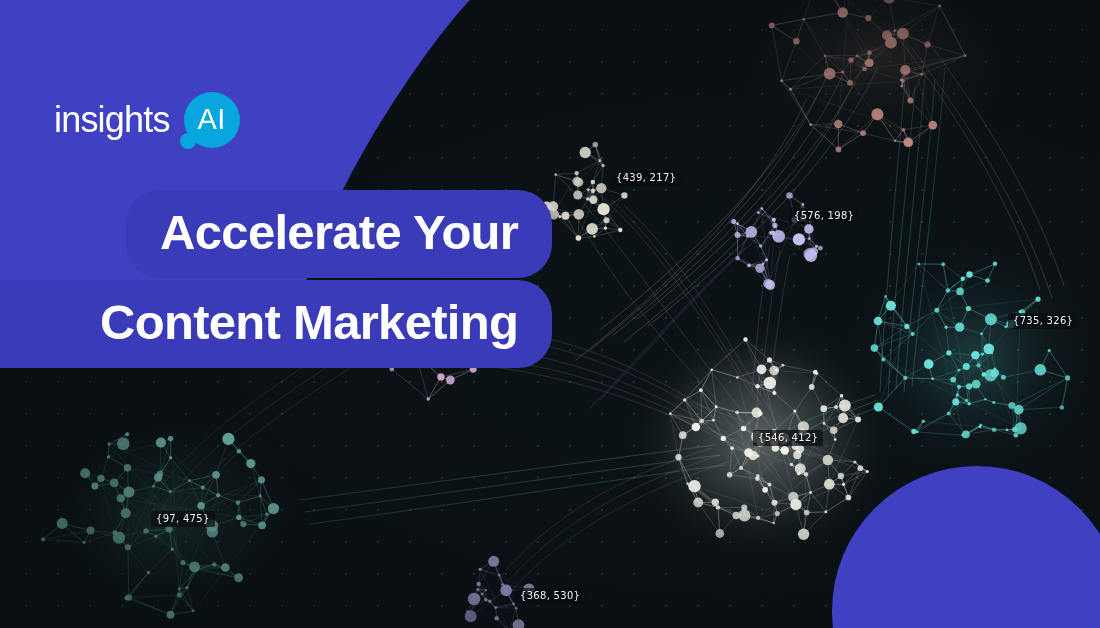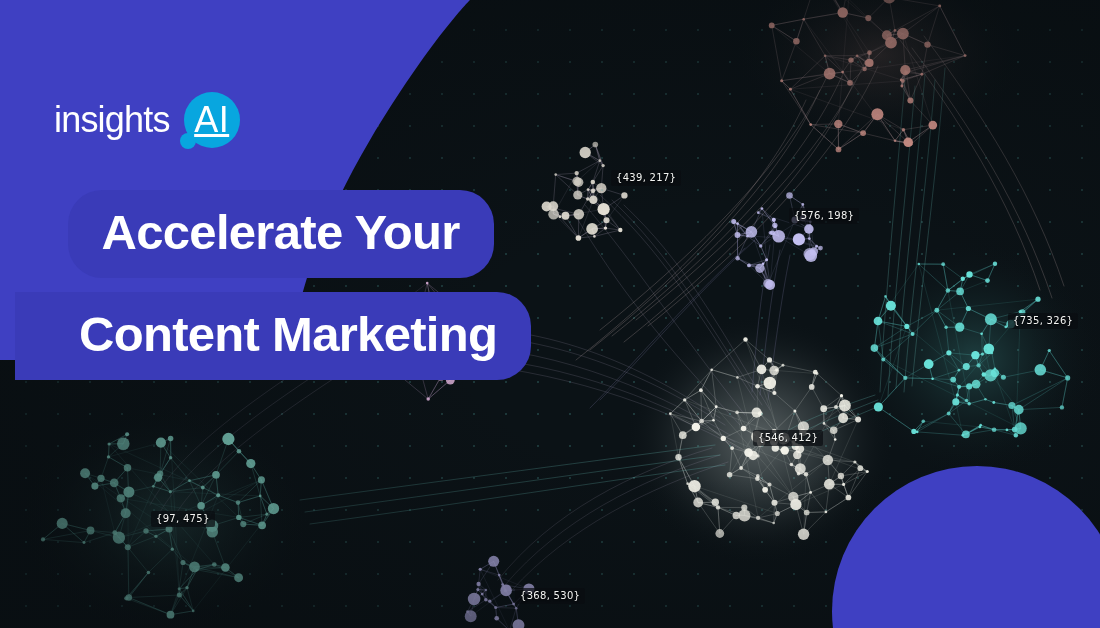--- a/index.html
+++ b/index.html
@@ -106,61 +106,60 @@
     position: absolute;
     left: 0; top: 0;
     width: 56px; height: 56px;
     border-radius: 50%;
     background: #08a6df;
     display: flex;
     align-items: center;
     justify-content: center;
   }
   .logo-badge .bubble span {
-    font-size: 36px;
+    font-size: 29px;
     font-weight: 400;
     color: #ffffff;
     letter-spacing: 0.5px;
     line-height: 1;
     margin-top: -1px;
-    text-decoration: underline;
   }
   .logo-badge .tail {
     position: absolute;
     left: -4px;
     bottom: -1px;
     width: 16px; height: 16px;
     border-radius: 50%;
     background: #08a6df;
   }
 
   
   .headline {
     position: absolute;
     left: 0;
     top: 190px;
     display: flex;
     flex-direction: column;
-    align-items: center;
-    gap: 14px;
+    align-items: flex-end;
+    gap: 2px;
   }
   .pill {
     background: #3a3bb8;
     color: #ffffff;
     font-size: 49px;
     font-weight: 700;
     letter-spacing: -0.7px;
     line-height: 1;
     padding: 18px 34px 21px 34px;
     border-radius: 34px;
     white-space: nowrap;
     margin-left: 30px;
   }
   .pill.first { border-top-left-radius: 34px; }
-  .pill.line2 { margin-left: 15px; padding-left: 64px; border-radius: 0 34px 34px 0; }
+  .pill.line2 { margin-left: 0; padding-left: 100px; border-radius: 0 34px 34px 0; }
 </style>
 </head>
 <body>
 
 <div class="banner">
 
   <div class="graph-layer">
     <svg width="1100" height="628" viewBox="0 0 1100 628" xmlns="http://www.w3.org/2000/svg">
       <defs>
         <radialGradient id="glowCenter" cx="50%" cy="50%" r="50%">

